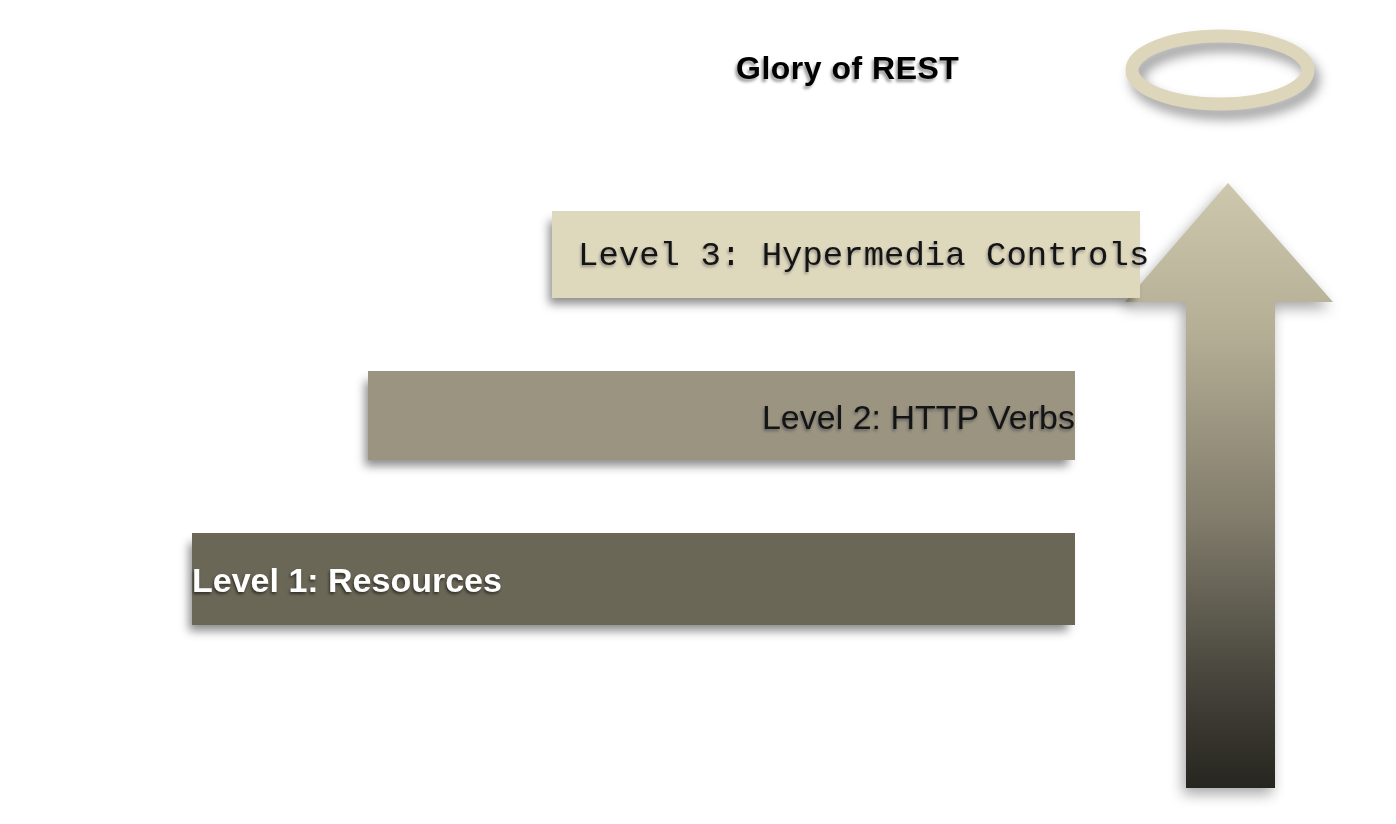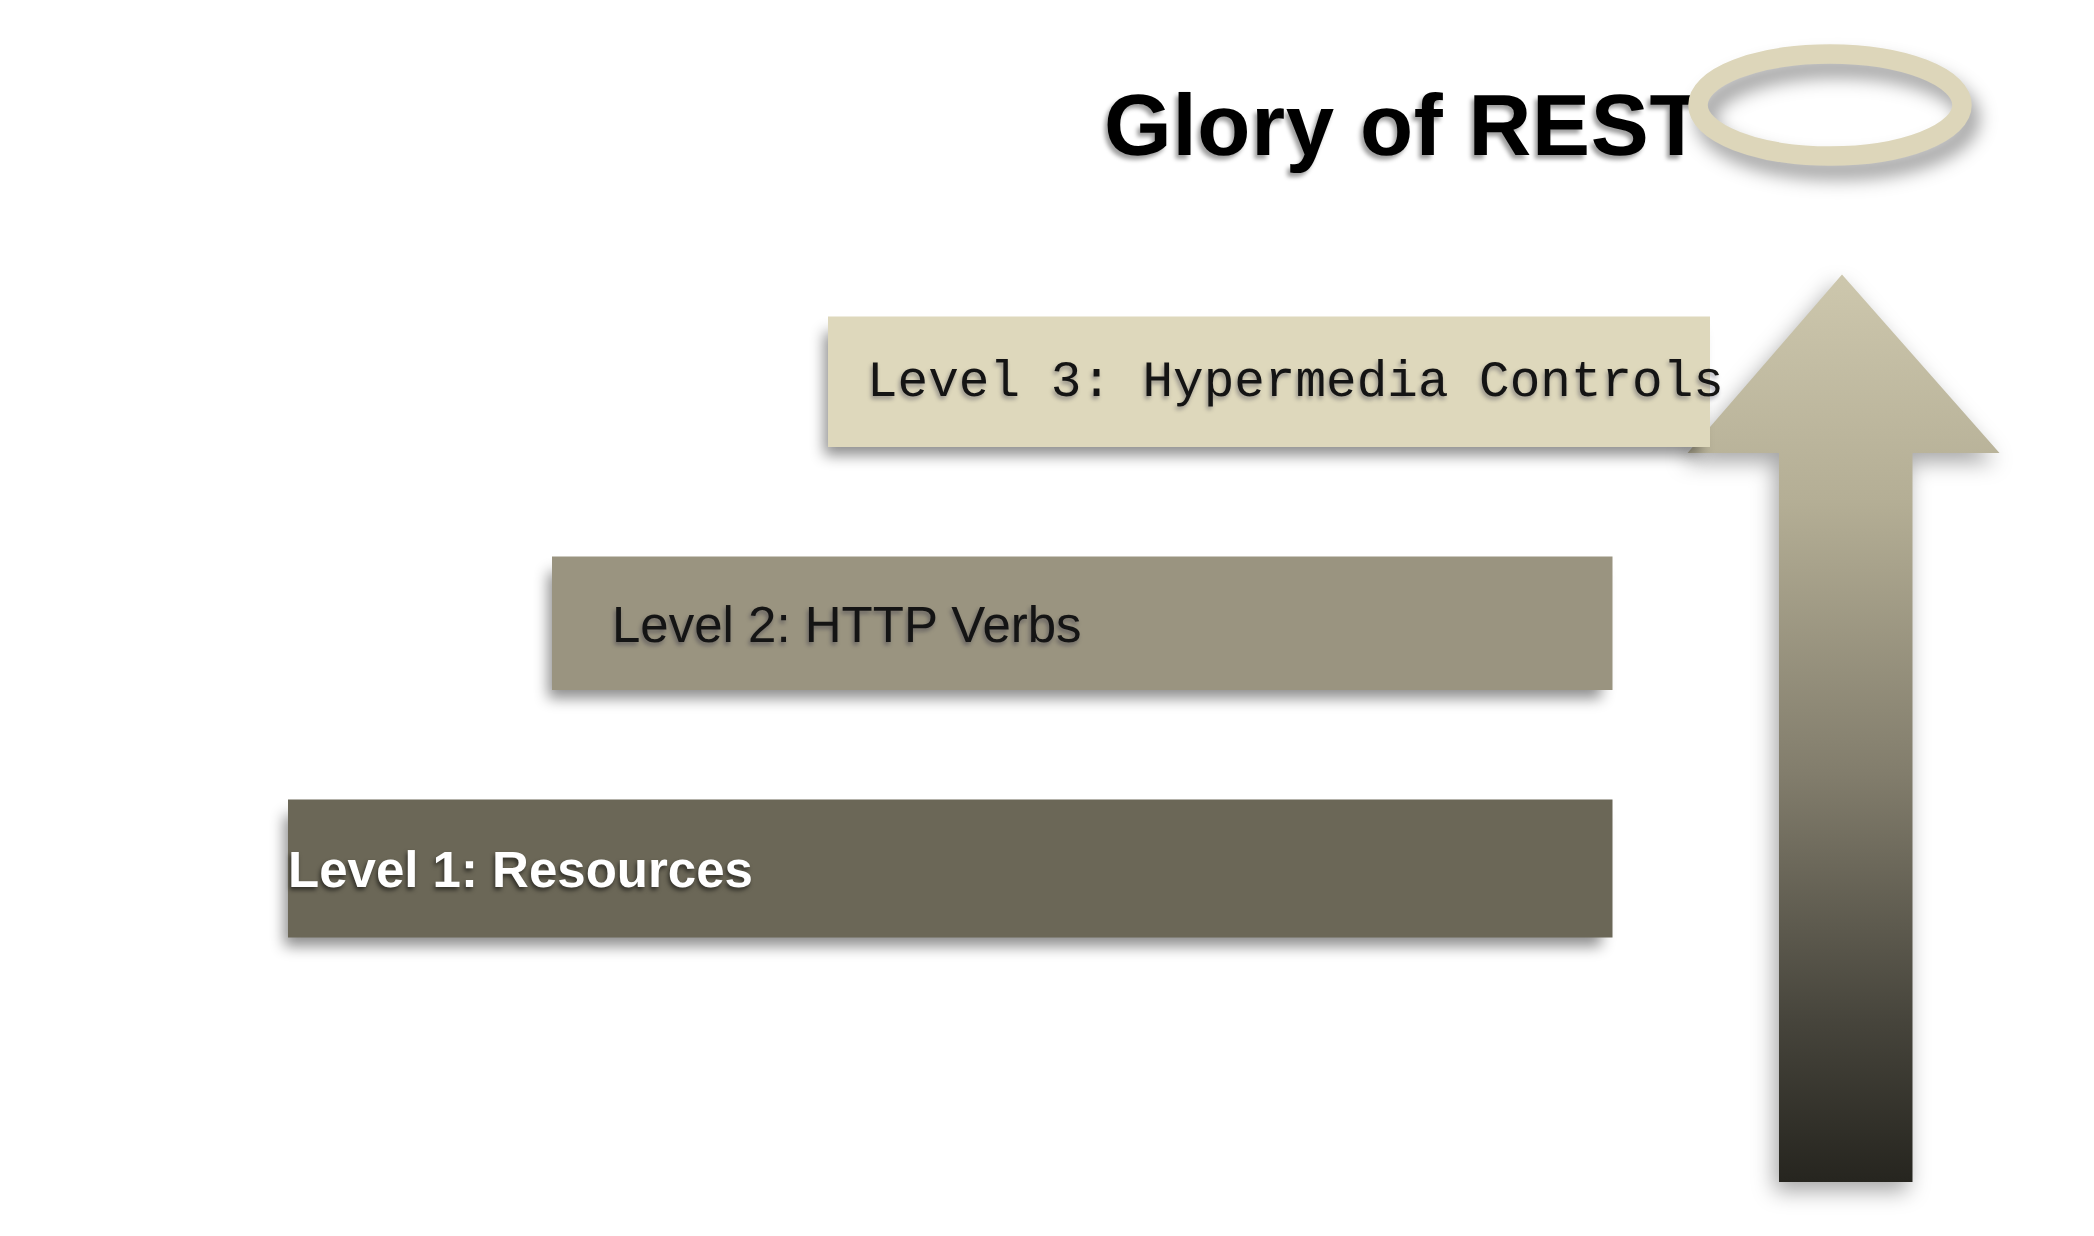--- a/index.html
+++ b/index.html
@@ -11,21 +11,21 @@
     position: relative;
     width: 1396px;
     height: 824px;
     overflow: hidden;
     font-family: "Liberation Sans", sans-serif;
   }
   .diagram-title {
     position: absolute;
     left: 736px;
     top: 50px;
-    font-size: 58px;
+    font-size: 32px;
     font-weight: 700;
     color: #000000;
     letter-spacing: 0.5px;
     white-space: nowrap;
     text-shadow: -2px 3px 3px rgba(0,0,0,0.38);
   }
   .halo-svg {
     position: absolute;
     left: 1118px;
     top: 22px;
@@ -86,21 +86,21 @@
         <stop offset="100%" stop-color="#26251f"></stop>
       </linearGradient>
     </defs>
     <polygon points="115,9 220,128 162,128 162,614 73,614 73,128 12,128" fill="url(#arrowGrad)"></polygon>
   </svg>
 
   <div class="bar bar-level-3" style="background-color: rgb(222, 216, 188);">
     <span class="bar-label" style="color: rgb(20, 20, 20);">Level 3: Hypermedia Controls</span>
   </div>
 
-  <div class="bar bar-level-2" style="background-color: rgb(154, 148, 128);">
+  <div class="bar bar-level-2" style="background-color: rgb(154, 148, 128); justify-content: flex-end;">
     <span class="bar-label" style="color: rgb(20, 20, 20);">Level 2: HTTP Verbs</span>
   </div>
 
   <div class="bar bar-level-1" style="background-color: rgb(107, 103, 87);">
     <span class="bar-label" style="color: rgb(255, 255, 255);">Level 1: Resources</span>
   </div>
 
 
 </div>
 

